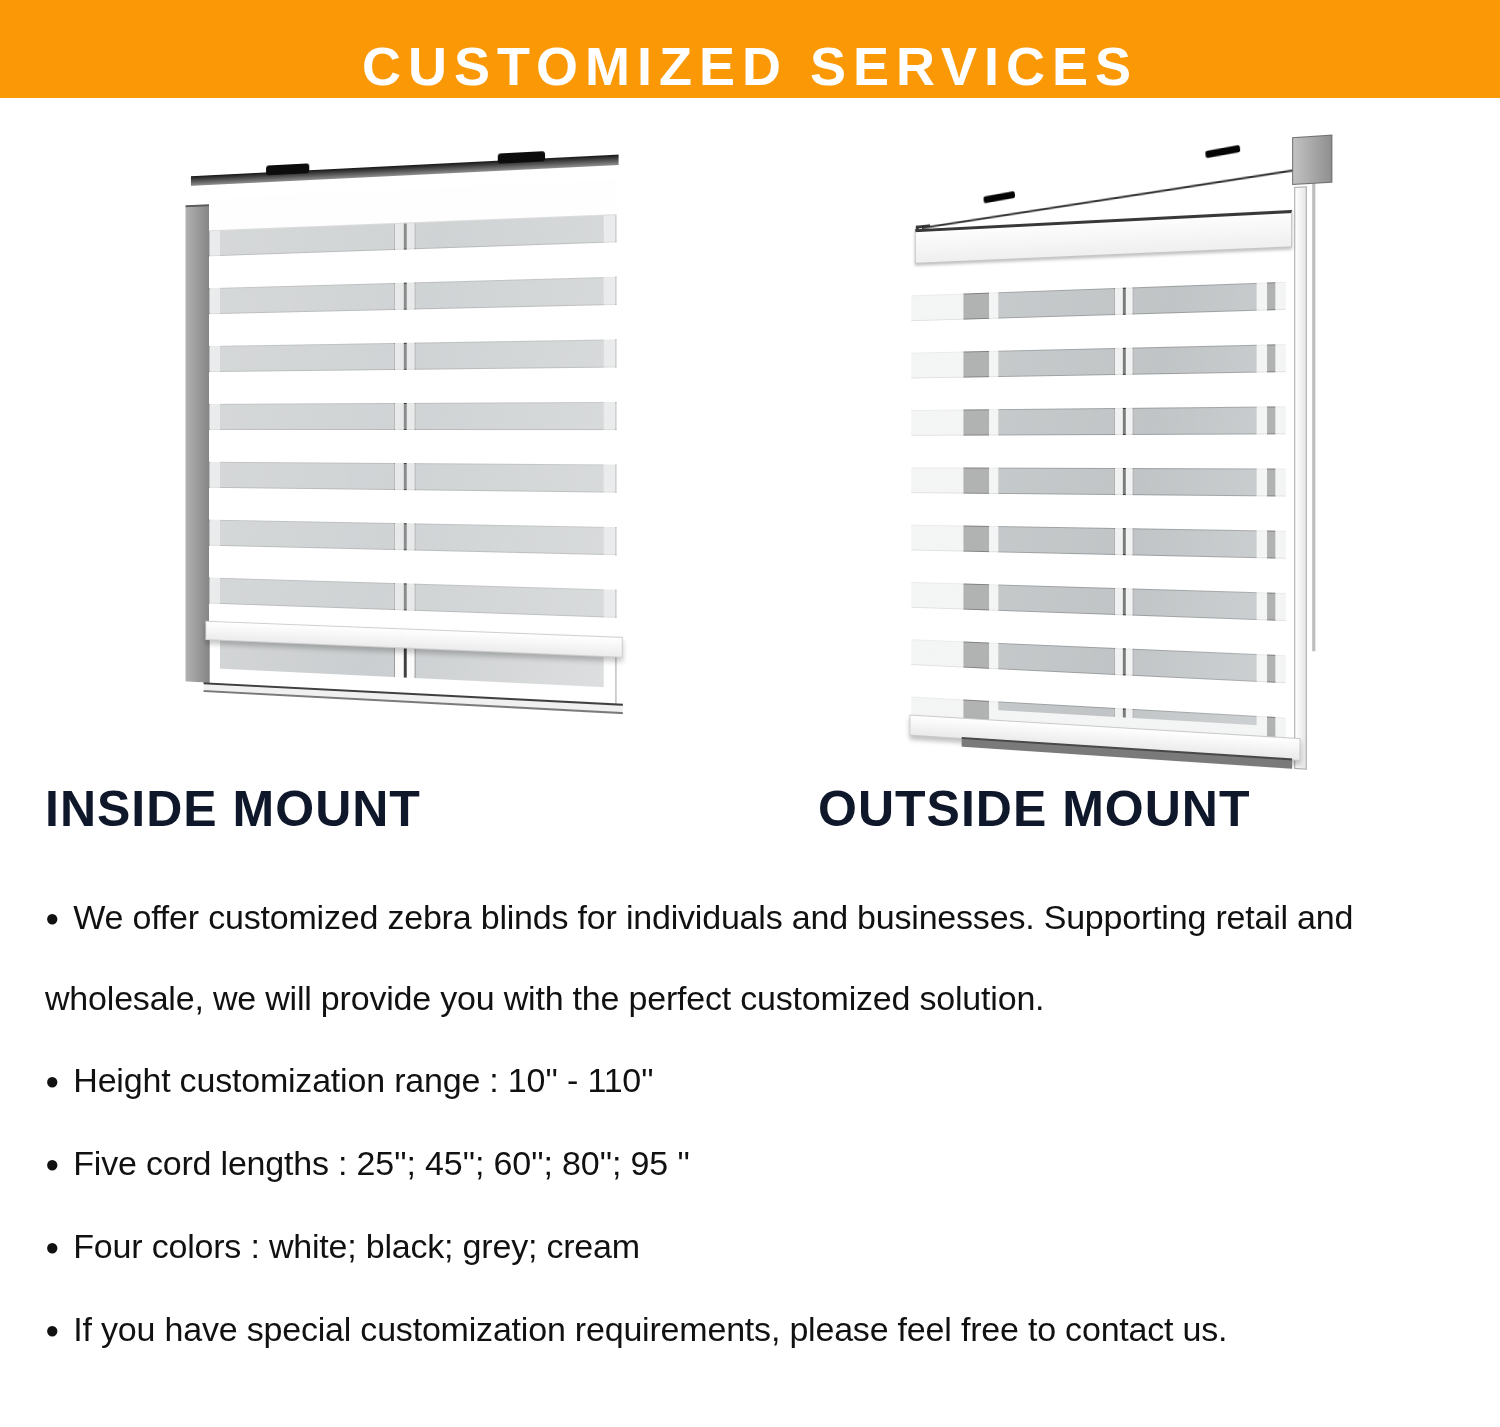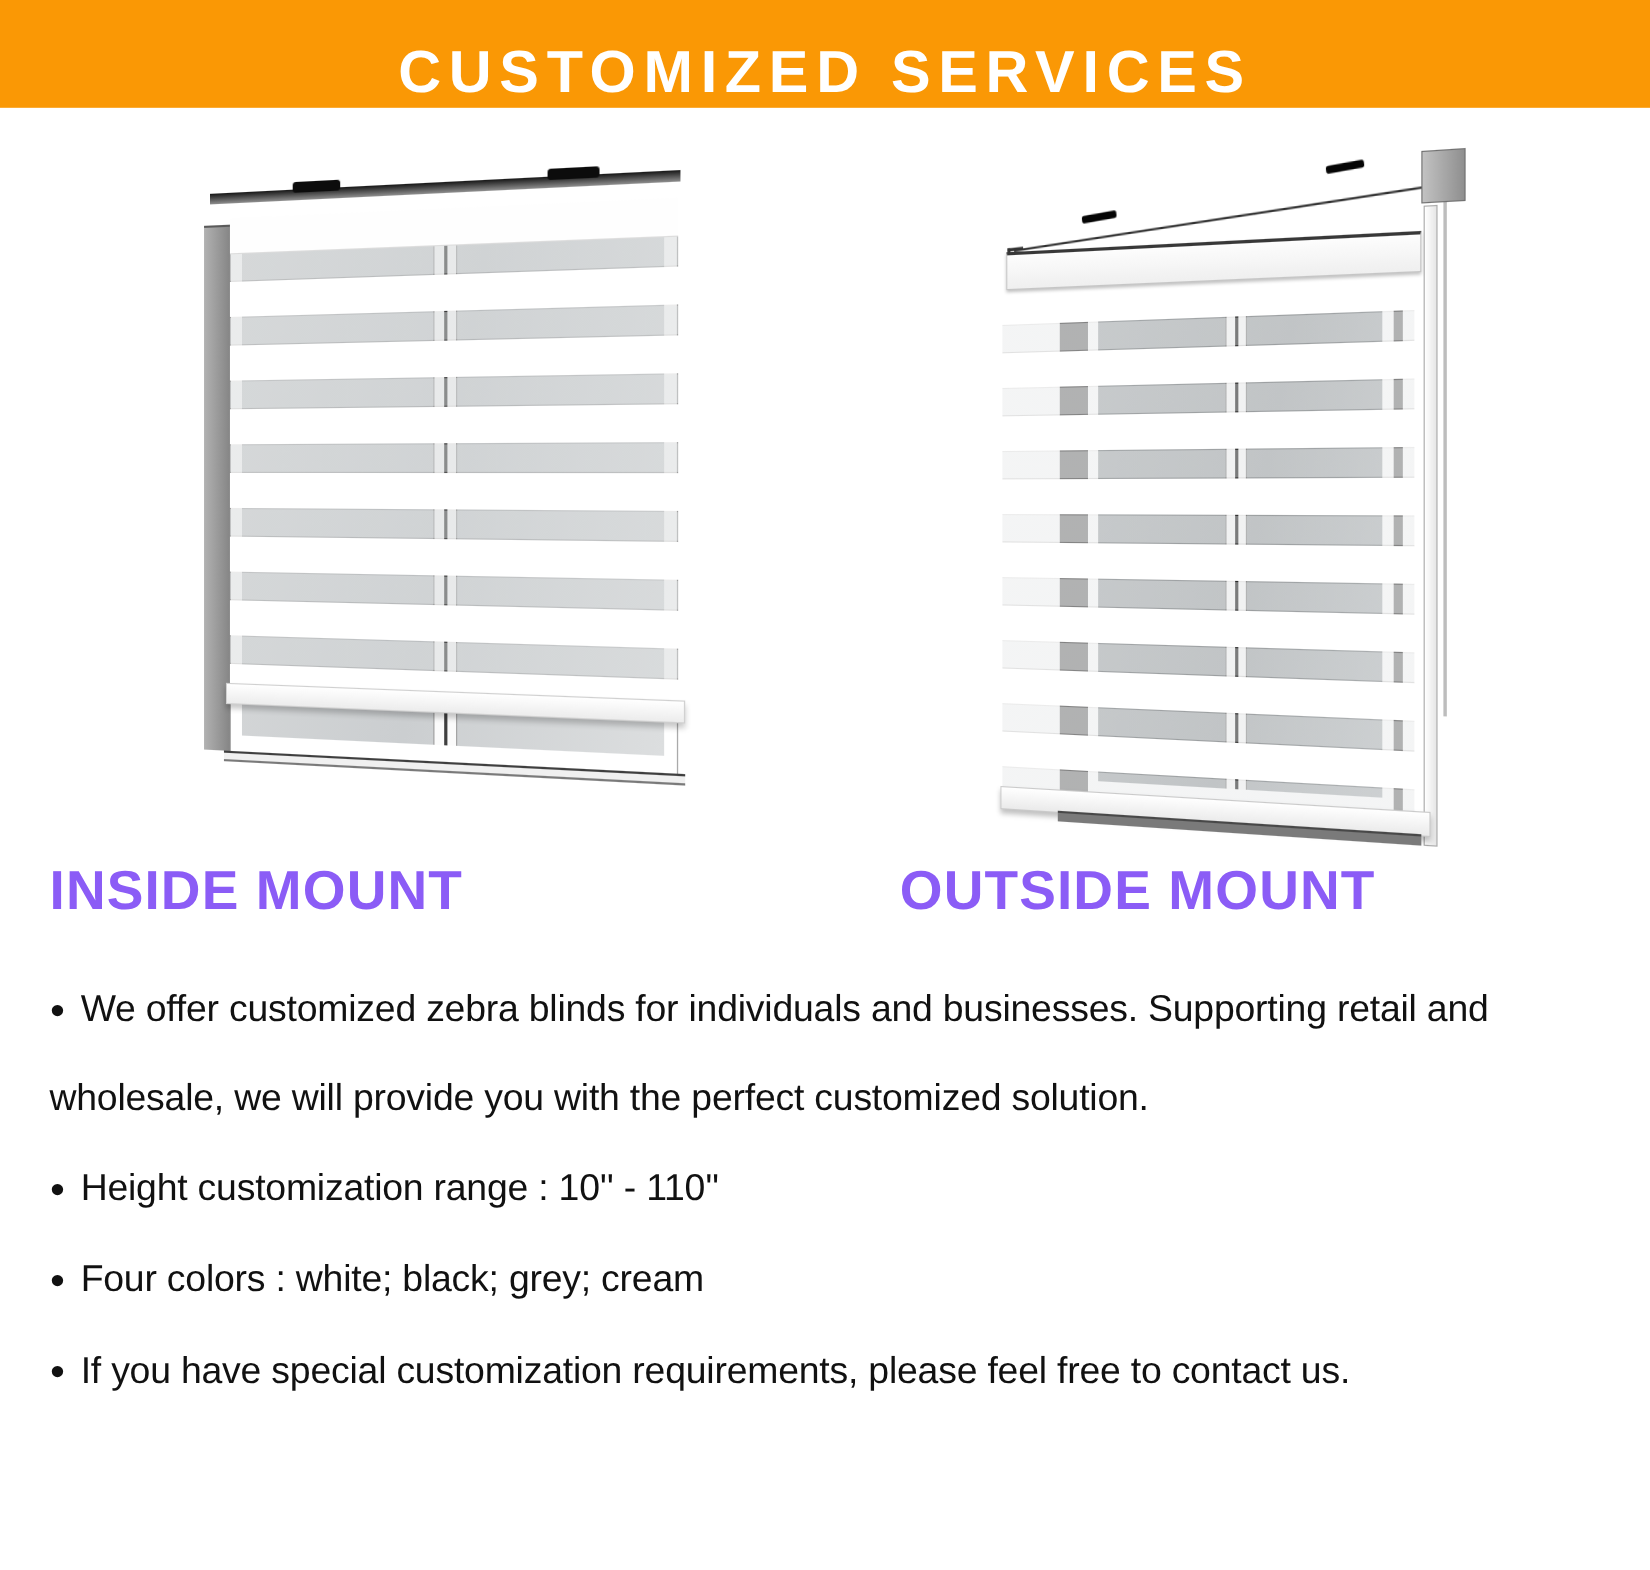--- a/index.html
+++ b/index.html
@@ -87,21 +87,21 @@
       rgba(228,230,231,0.42) 34px, rgba(228,230,231,0.42) 59px,
       rgba(90,90,90,0.18) 59px, rgba(90,90,90,0.18) 60px); }
   .ow-hem { left:4px; right:44px; top:584px; height:22px;
     background:linear-gradient(180deg,#ffffff,#eaeaea); border:1px solid #c9c9c9;
     box-shadow:0 4px 5px rgba(0,0,0,0.25); }
   .ow-sill { left:62px; right:52px; bottom:6px; height:10px; background:#7a7a7a;
     border-top:2px solid #484848; }
 
   
   .caption { position:absolute; top:780px; font-size:50px; font-weight:bold;
-    color:#8b5cf6; letter-spacing:1px; white-space:nowrap; }
+    color:#0f172a; letter-spacing:1px; white-space:nowrap; }
   .caption-inside { left:45px; }
   .caption-outside { left:818px;text-align:right; }
 
   
   .bullets { position:absolute; left:45px; top:877px; width:1420px;
     font-size:34px; color:#111111; letter-spacing:-0.2px; }
   .li { margin:0 0 2px 0; line-height:80px; }
   .dot { font-size:24px; margin-right:14px; vertical-align:3px; }
   .emph { font-weight:bold; margin-left:8px; letter-spacing:-0.5px; }
 </style>
@@ -156,17 +156,18 @@
       <div class="ow-sill"></div>
     </div>
   </div>
 
   <div class="caption caption-inside">INSIDE MOUNT</div>
   <div class="caption caption-outside">OUTSIDE MOUNT</div>
 
   <div class="bullets">
     <p class="li"><span class="dot">●</span><span>We offer customized zebra blinds for individuals and businesses. Supporting retail and wholesale, we will provide you with the perfect customized solution.</span></p>
     <p class="li"><span class="dot">●</span><span>Height customization range : 10'' - 110''</span></p>
+    <p class="li"><span class="dot">●</span><span>Five cord lengths : 25''; 45''; 60''; 80''; 95 ''</span></p>
     <p class="li"><span class="dot">●</span><span>Four colors : white; black; grey; cream</span></p>
     <p class="li"><span class="dot">●</span><span>If you have special customization requirements, please feel free to contact us.</span></p>
   </div>
 
 </div>
 
 </body></html>

